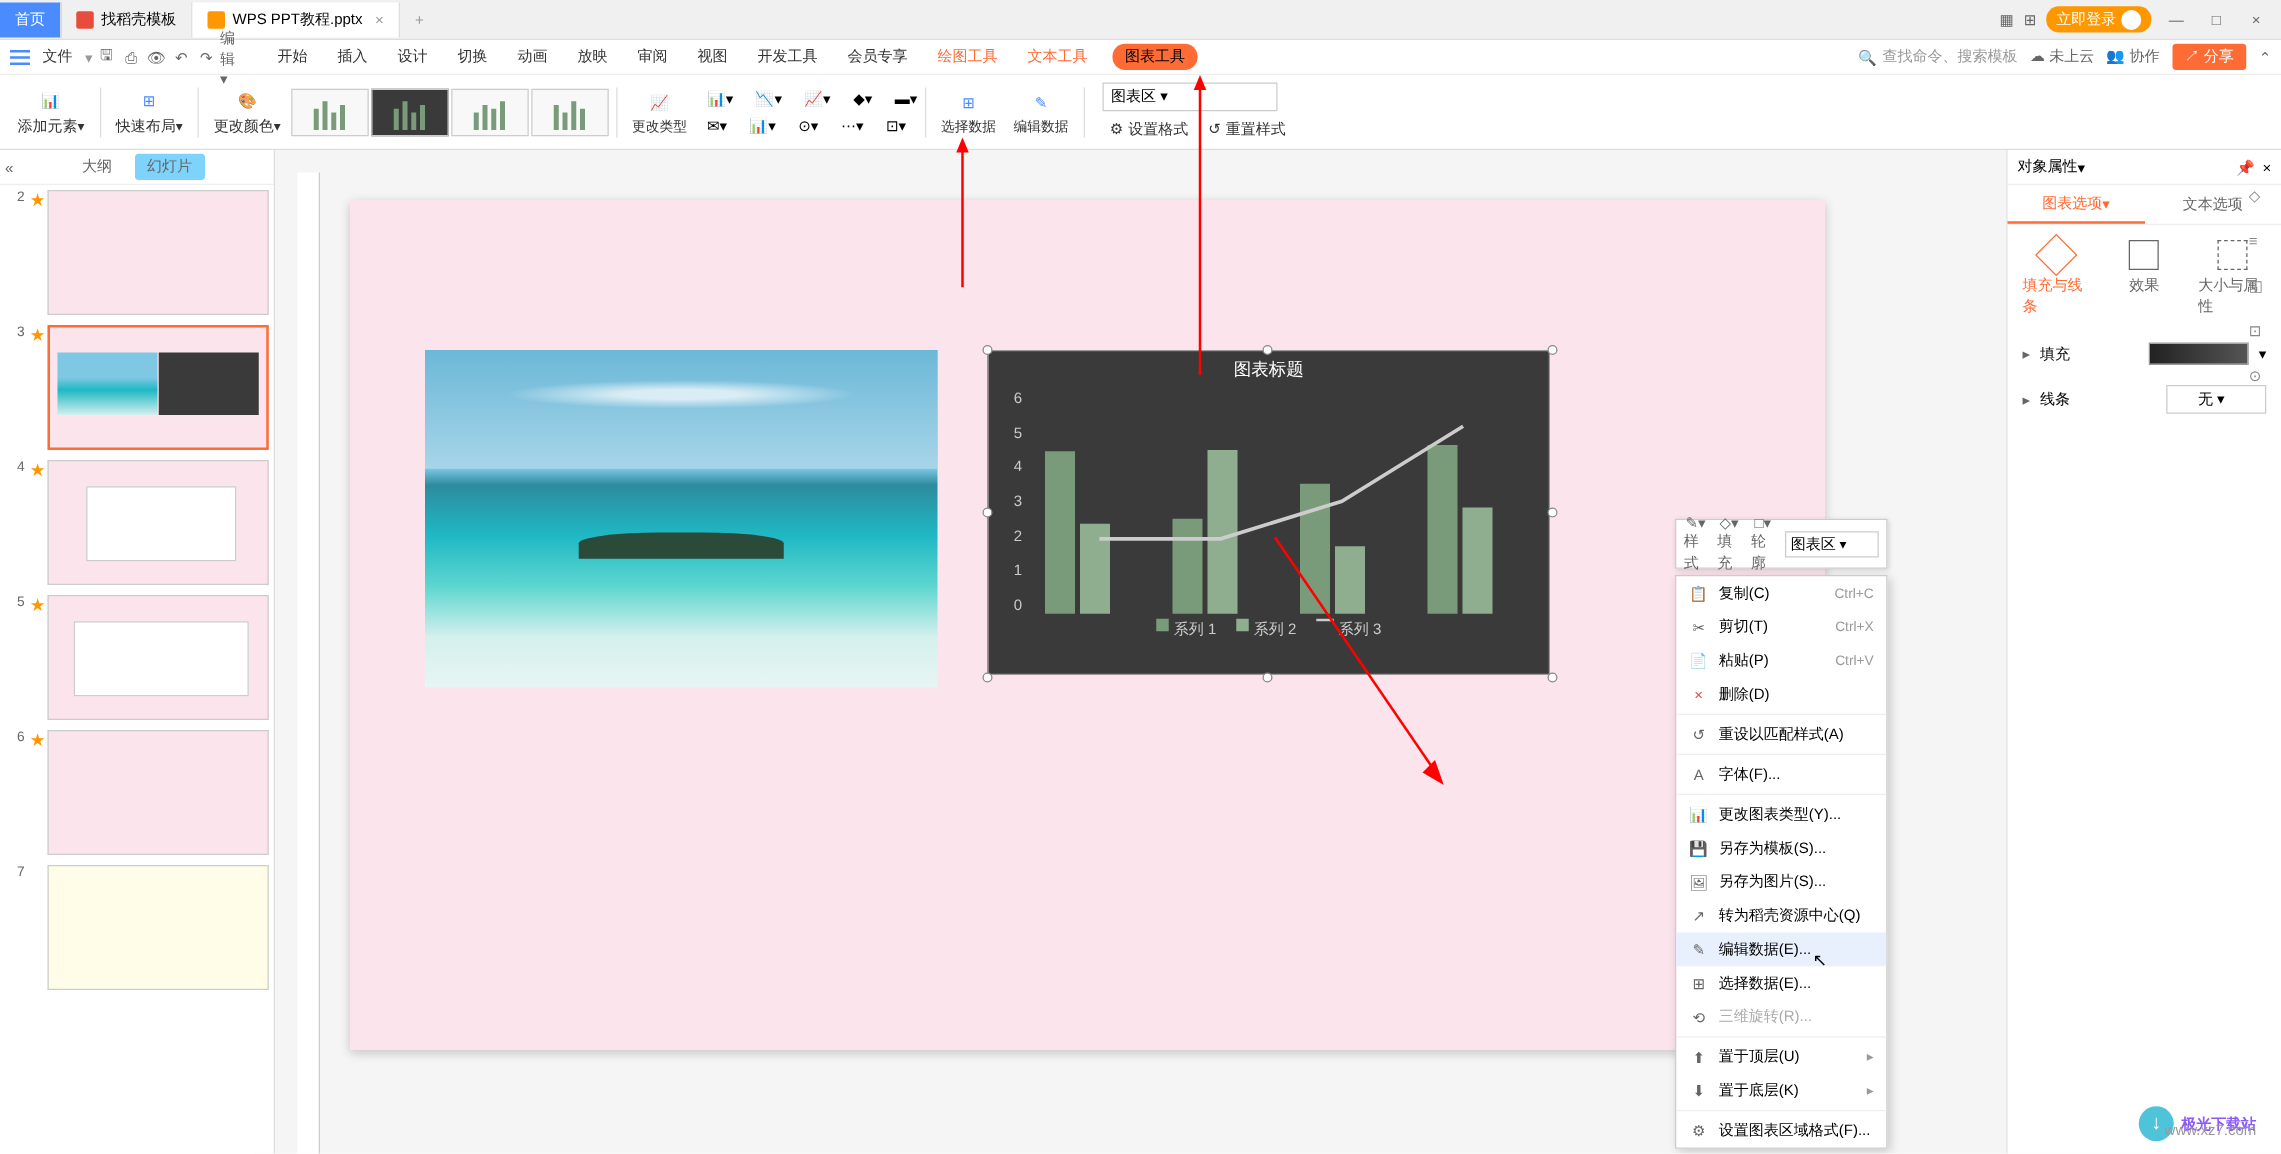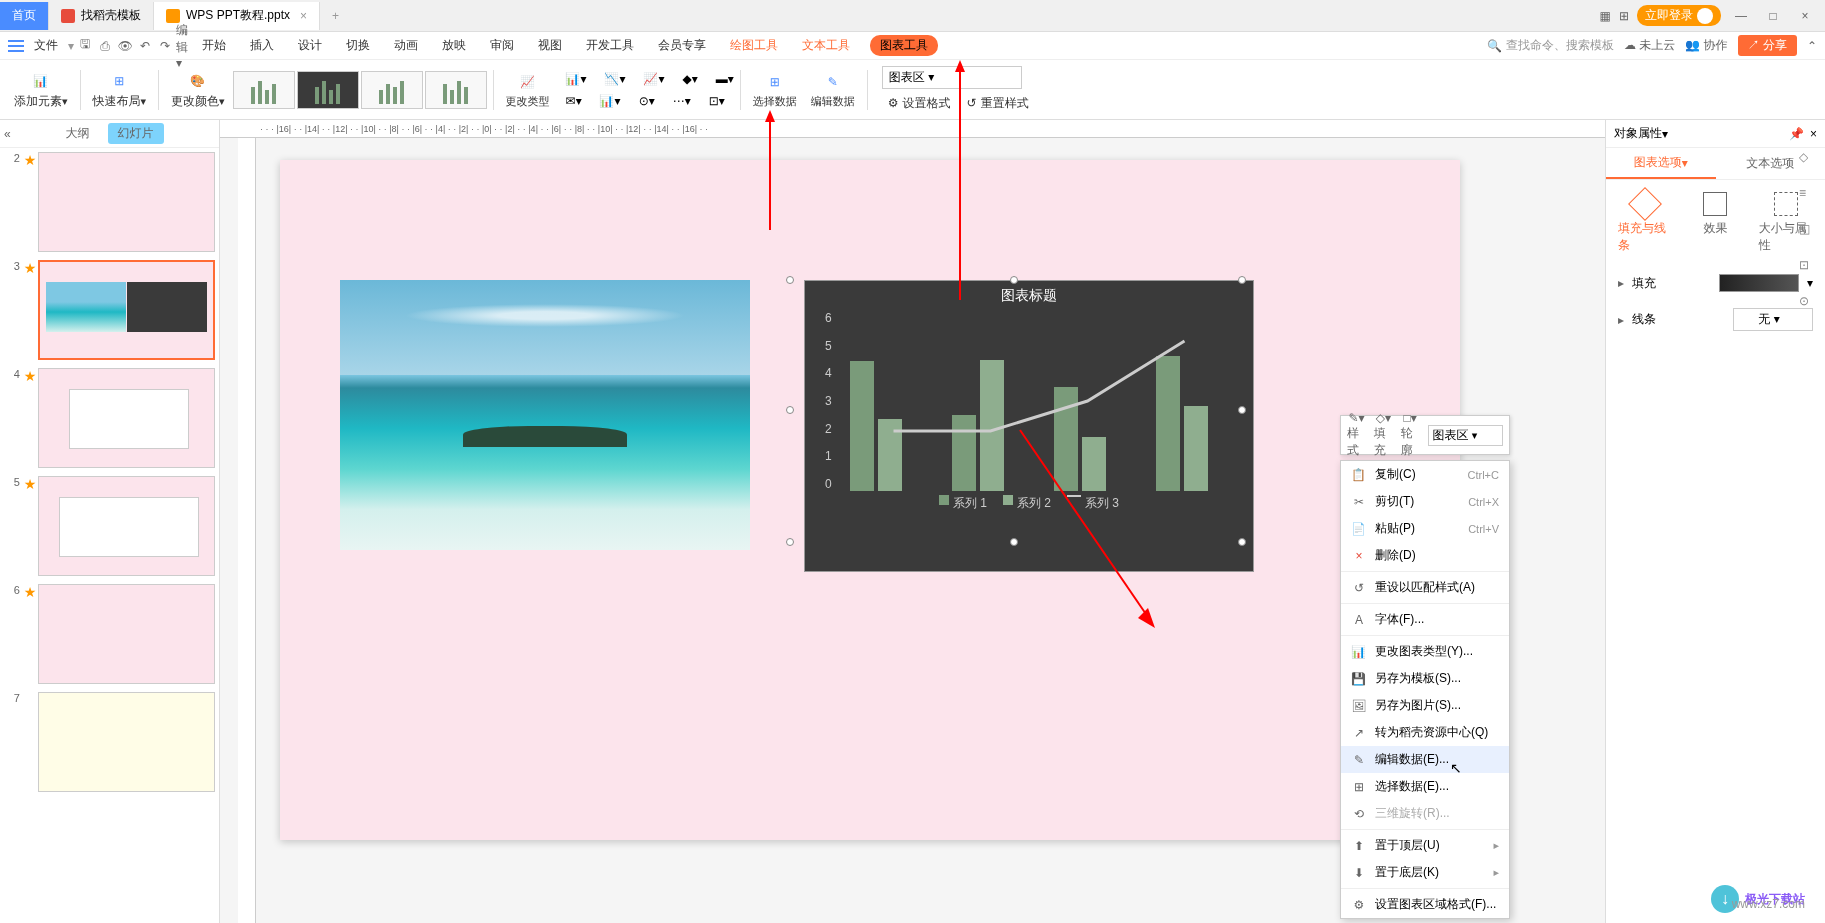--- a/index.html
+++ b/index.html
@@ -14,21 +14,21 @@
 .top-right{margin-left:auto;display:flex;align-items:center;gap:8px;padding-right:8px}
 .login-btn{background:#ff9800;color:#fff;padding:2px 8px;border-radius:10px;display:flex;align-items:center;gap:4px}
 .avatar{width:16px;height:16px;background:#fff;border-radius:50%}
 .win-btn{width:24px;text-align:center;color:#666}
 .menu-bar{height:28px;display:flex;align-items:center;padding:0 8px;gap:4px;border-bottom:1px solid #eee}
 .menu-left{display:flex;align-items:center;gap:2px}
 .hamburger{width:16px;height:12px;display:flex;flex-direction:column;justify-content:space-between}
 .hamburger span{height:2px;background:#4a8cff}
 .menu-file{padding:2px 8px;color:#333}
 .qat-icon{width:18px;height:18px;display:flex;align-items:center;justify-content:center;color:#666}
-.menu-tabs{display:flex;gap:16px;}
+.menu-tabs{display:flex;gap:16px;margin-left:20px}
 .menu-tab{padding:2px 4px;color:#333;cursor:pointer}
 .menu-tab.tool{color:#ff6b35}
 .menu-tab.active{background:#ff6b35;color:#000000;border-radius:10px;padding:2px 10px}
 .menu-right{margin-left:auto;display:flex;align-items:center;gap:10px}
 .search-box{color:#999;display:flex;align-items:center;gap:4px}
 .share-btn{background:#ff6b35;color:#fff;padding:2px 10px;border-radius:3px}
 .ribbon{height:60px;display:flex;align-items:center;padding:0 8px;border-bottom:1px solid #ddd;gap:2px}
 .ribbon-group{display:flex;flex-direction:column;align-items:center;padding:0 6px;height:100%;justify-content:center}
 .ribbon-sep{width:1px;height:40px;background:#ddd;margin:0 4px}
 .ribbon-icon{width:28px;height:24px;display:flex;align-items:center;justify-content:center;color:#4a8cff}
@@ -54,21 +54,21 @@
 .slide-star{width:10px;color:#ff9800;font-size:14px}
 .slide-thumb{width:180px;height:100px;border:1px solid #ccc;background:#fce4ec;position:relative}
 .slide-thumb.selected{border:2px solid #ff6b35}
 .canvas-area{flex:1;background:#f5f5f5;position:relative;overflow:hidden}
 .ruler-h{height:18px;background:#fff;border-bottom:1px solid #ccc;display:flex;align-items:center;font-size:9px;color:#666;padding-left:40px}
 .ruler-v{position:absolute;left:18px;top:18px;width:18px;height:100%;background:#fff;border-right:1px solid #ccc}
 .slide-canvas{position:absolute;left:60px;top:40px;width:1180px;height:680px;background:#fce4ec;box-shadow:0 2px 8px rgba(0,0,0,0.2)}
 .beach-img{position:absolute;left:60px;top:120px;width:410px;height:270px;background:linear-gradient(to bottom,#7ec8e3 0%,#7ec8e3 35%,#2d8b9e 40%,#1fb8c4 55%,#5dd6d0 70%,#d4f0ed 85%,#e8f5f3 100%)}
 .beach-sky{position:absolute;top:0;width:100%;height:35%;background:linear-gradient(to bottom,#6bb8d8,#a8d5e8)}
 .beach-clouds{position:absolute;top:8%;left:10%;width:80%;height:10%;background:radial-gradient(ellipse,rgba(255,255,255,0.7) 20%,transparent 60%)}
-.chart-box{position:absolute;left:524px;top:120px;width:450px;height:292px;background:#3a3a3a;border:1px solid #999}
+.chart-box{position:absolute;left:510px;top:120px;width:450px;height:260px;background:#3a3a3a;border:1px solid #999}
 .handle{position:absolute;width:8px;height:8px;background:#fff;border:1px solid #888;border-radius:50%}
 .chart-title{text-align:center;color:#fff;padding:6px;font-size:14px}
 .chart-plot{position:relative;height:180px;margin:0 20px;display:flex;align-items:flex-end;justify-content:space-around}
 .y-axis{position:absolute;left:0;top:0;height:100%;display:flex;flex-direction:column;justify-content:space-between;color:#ccc;font-size:10px}
 .bar-group{display:flex;gap:4px;align-items:flex-end;height:100%}
 .bar{width:24px;background:#7a9b7a}
 .x-labels{display:flex;justify-content:space-around;color:#ccc;font-size:10px;margin:4px 20px}
 .legend{display:flex;justify-content:center;gap:16px;color:#ccc;font-size:10px;margin-top:4px}
 .legend-item{display:flex;gap:4px}
 .legend-sw{width:10px;height:10px;background:#7a9b7a}
@@ -300,21 +300,20 @@
         </div>
       <div class="slide-item">
           <div class="slide-num">7</div>
           <div class="slide-star"></div>
           <div class="slide-thumb" style="background:#fffde7"></div>
         </div>
     </div>
   </div>
 
   <div class="canvas-area">
-    <div class="ruler-h">· · · |16| · · |14| · · |12| · · |10| · · |8| · · |6| · · |4| · · |2| · · |0| · · |2| · · |4| · · |6| · · |8| · · |10| · · |12| · · |14| · · |16| · ·</div>
     <div class="ruler-v"></div>
     <div class="slide-canvas">
       <div class="beach-img">
         <div class="beach-sky"></div>
           <div class="beach-clouds"></div>
         <div style="position:absolute;bottom:38%;left:30%;width:40%;height:8%;background:#2a4a3a;border-radius:40% 40% 0 0"></div>
       </div>
       <div class="chart-box">
         <div class="chart-title">图表标题</div>
         <div class="chart-plot">

